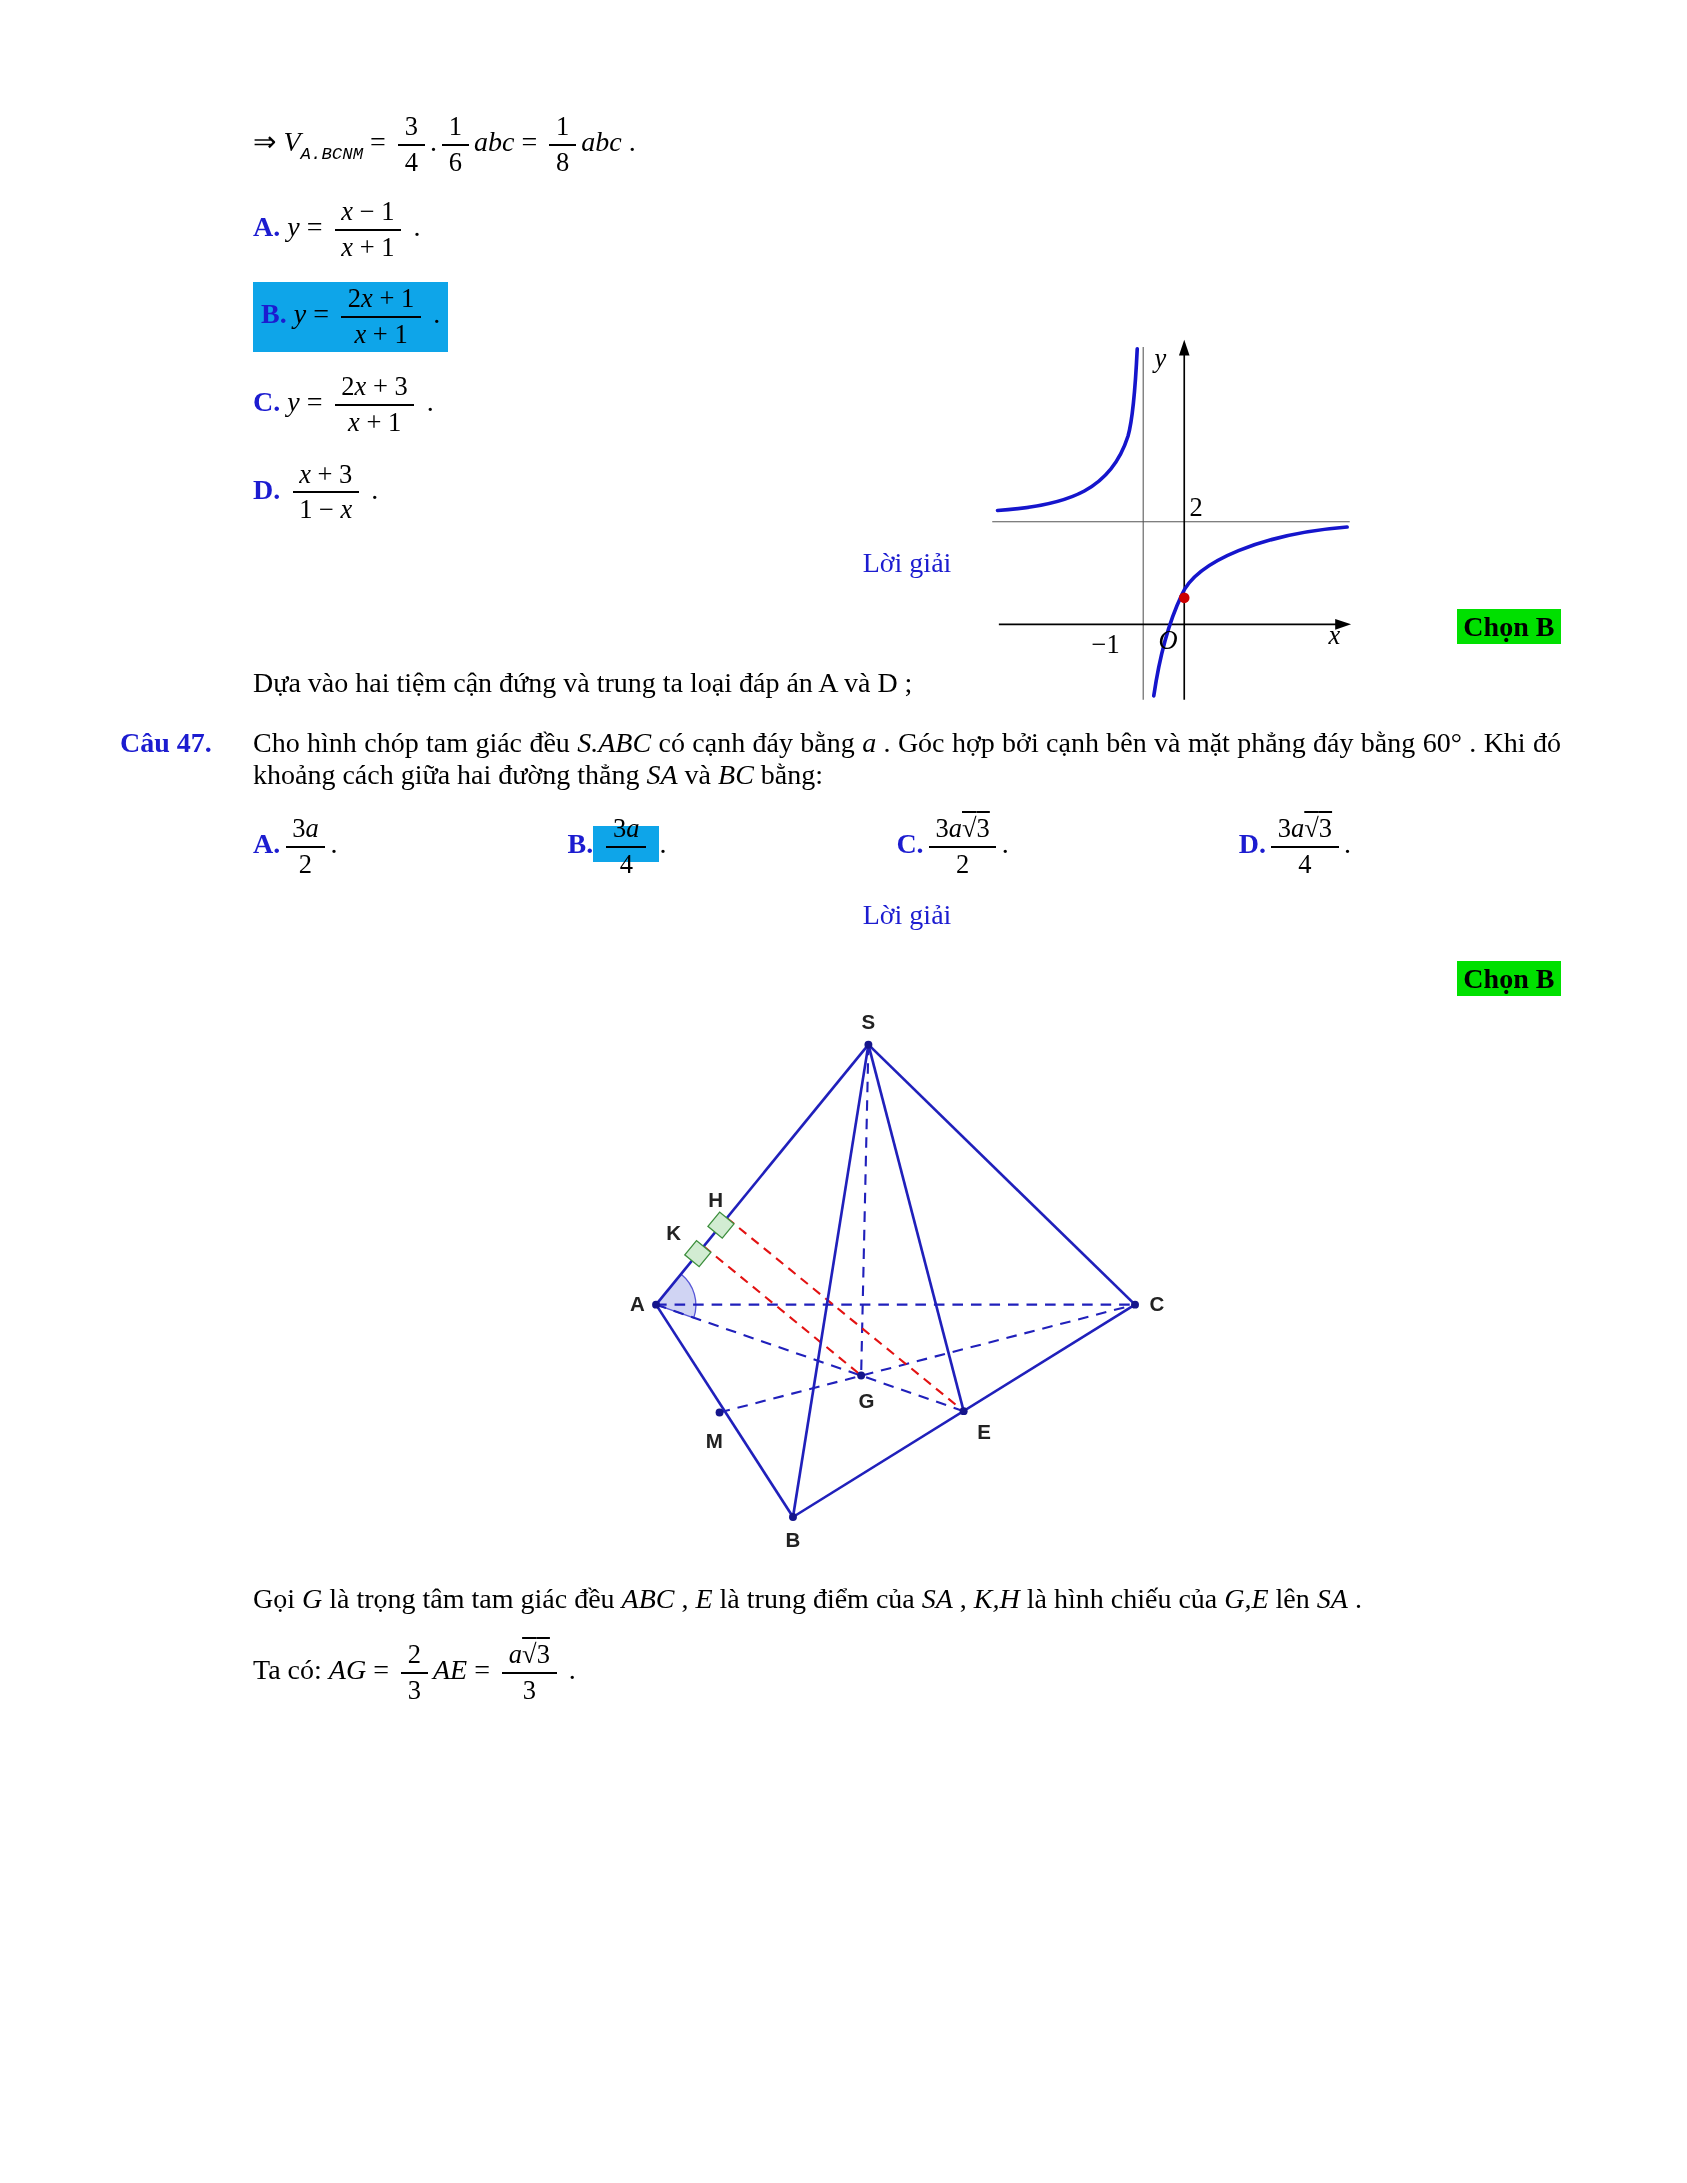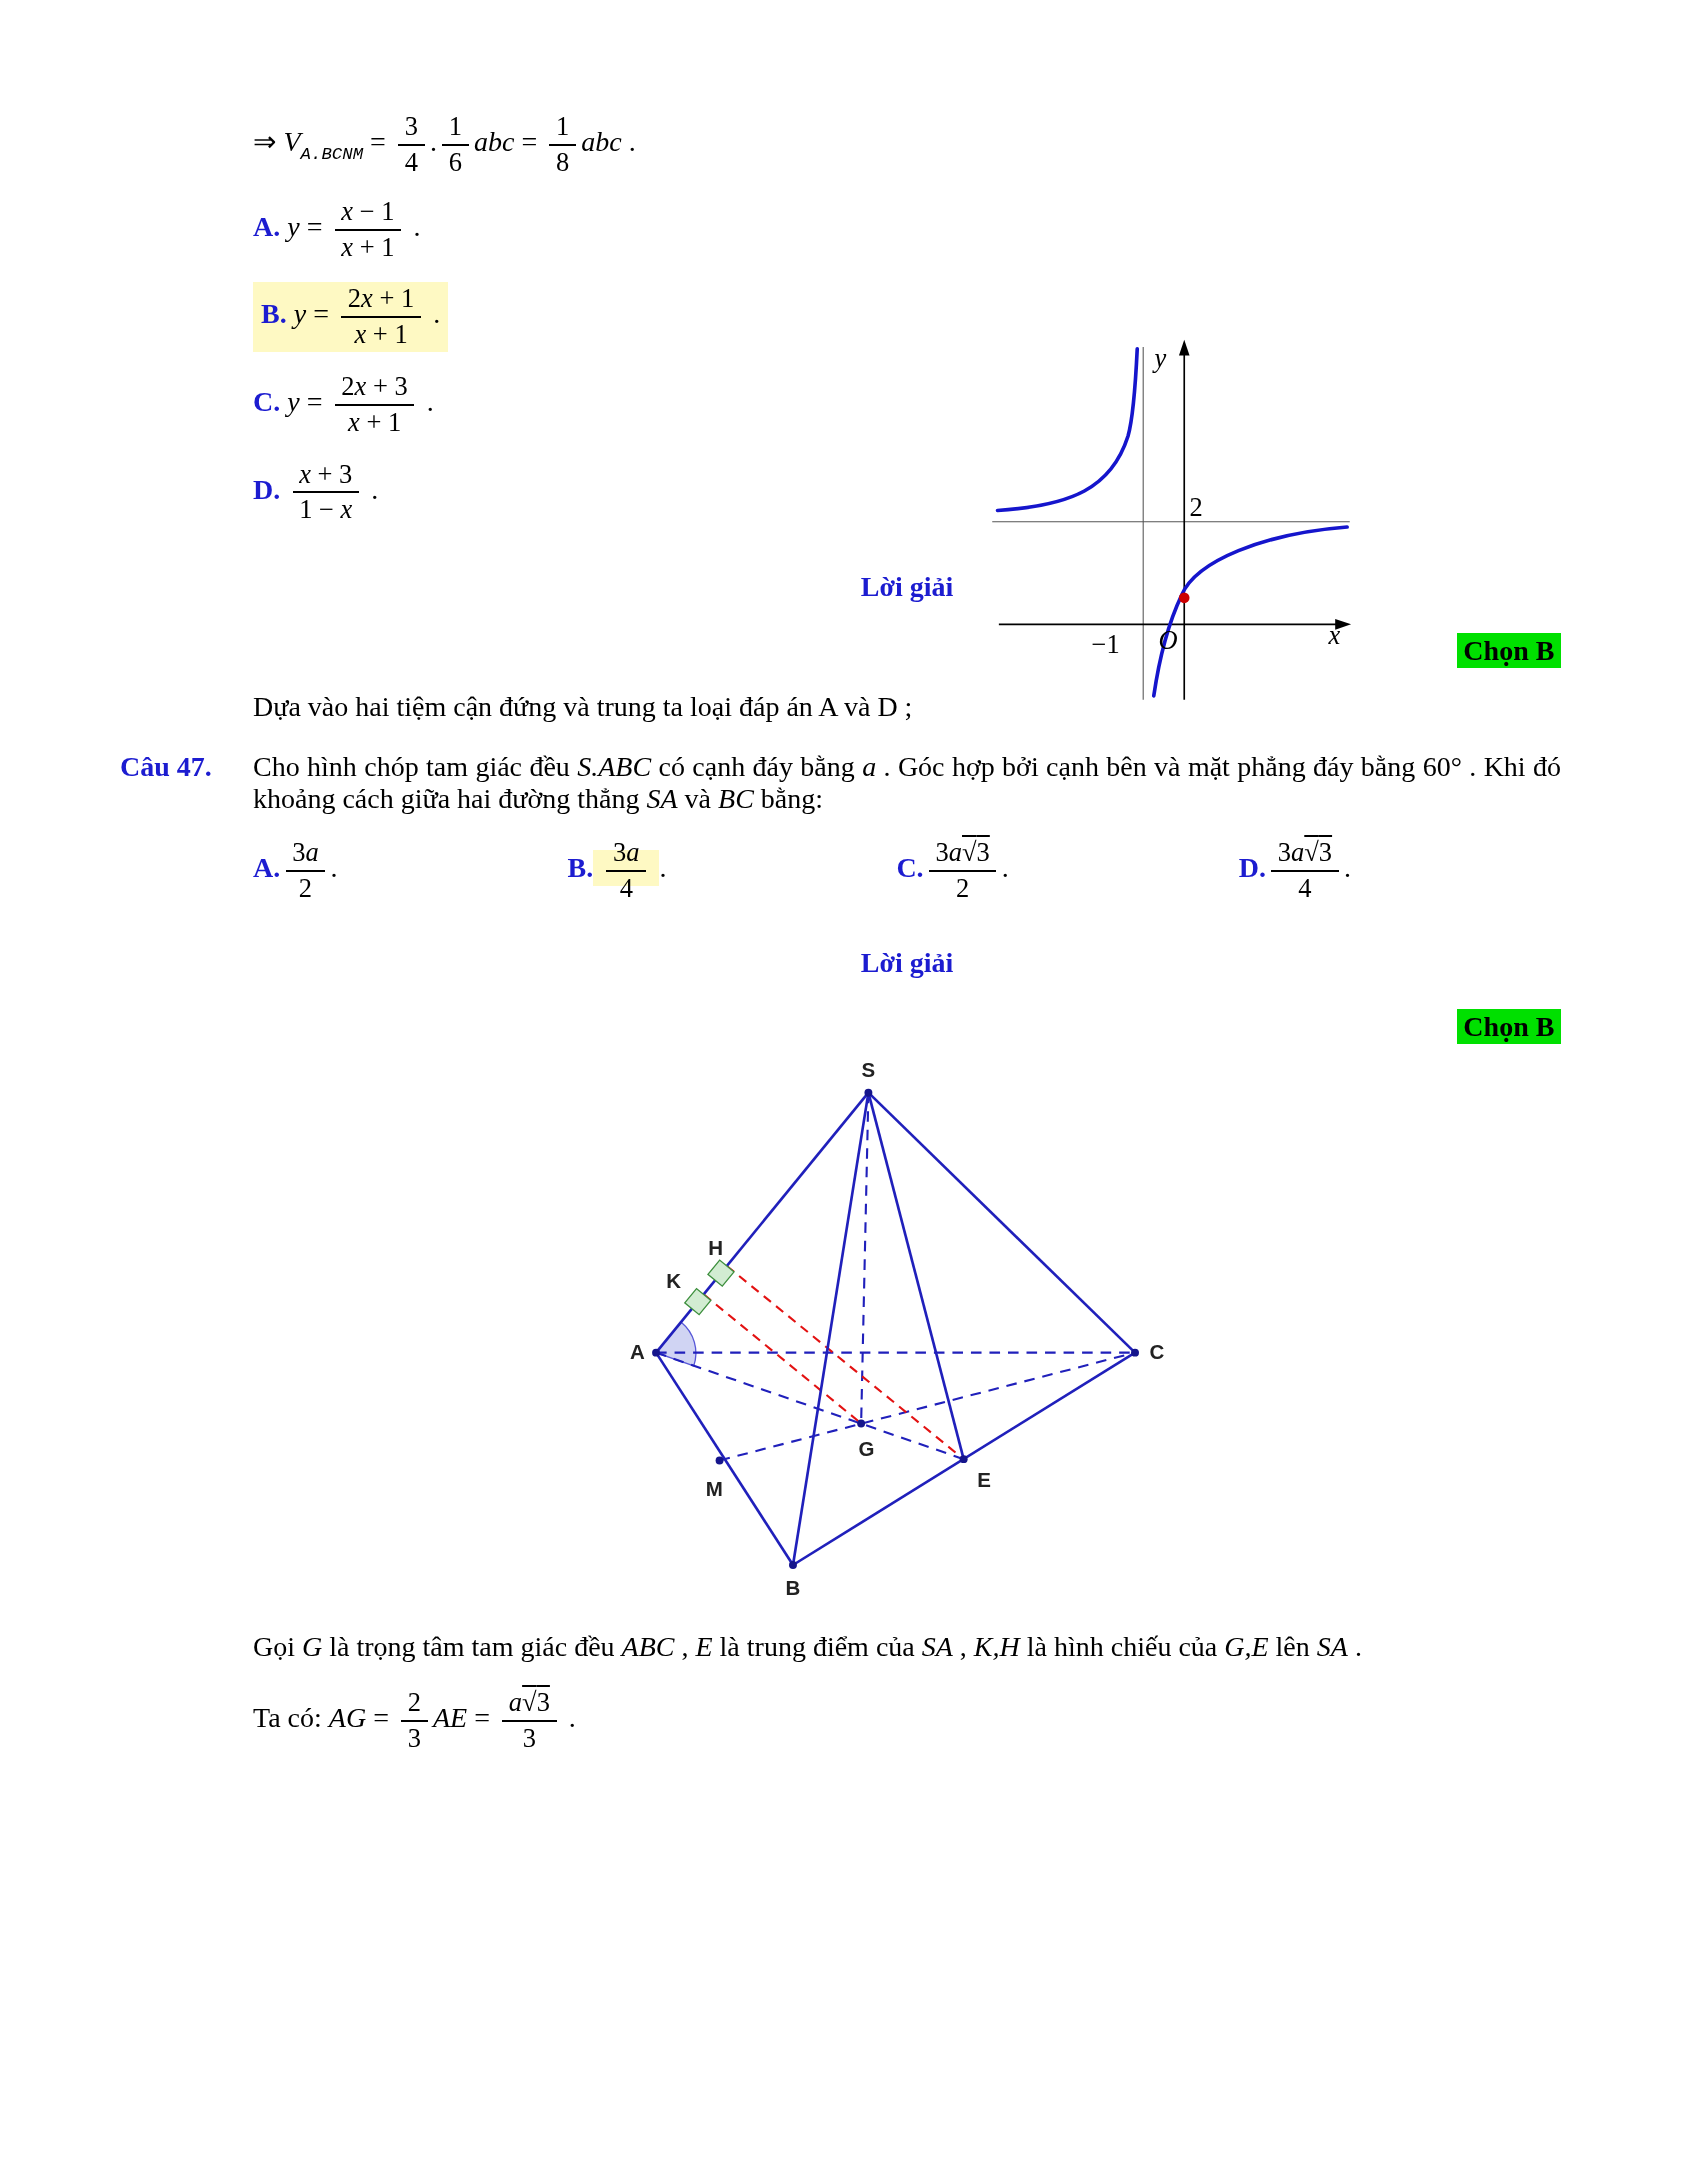--- a/index.html
+++ b/index.html
@@ -31,23 +31,23 @@
 
   .qrow { position:relative; margin:0 126px 0 253px; }
   .qlabel { position:absolute; left:-133px; top:0; color:#1c1cd0; font-weight:bold; white-space:nowrap; }
   .q46-row { margin-top:40px; }
   .q47-row { margin-top:28px; }
   .just { text-align:justify; }
 
   .opt-row { margin:17px 126px 0 253px; }
   .olet { color:#1c1cd0; font-weight:bold; }
   .optwrap { display:inline-block; padding:2.6px 6.6px 2.6px 0; }
-  .hl { background:#fef9c3; padding:2.6px 8px; }
-
-  .solheader { margin:44px 126px 0 253px; text-align:center; color:#1c1cd0; font-weight:bold; }
+  .hl { background:#0ea5e9; padding:2.6px 8px; }
+
+  .solheader { margin:20px 126px 0 253px; text-align:center; color:#1c1cd0; font-weight:normal; }
   .choice-line { margin:30px 126px 0 253px;text-align:right; }
   .choice-hl { display:inline-block; background:#00e000; color:#000; font-weight:bold; padding:1.3px 6.6px; }
 
   .body-line { margin:23px 126px 0 253px; }
 
   .opts47 { display:flex; justify-content:space-between; align-items:center;
             width:1098px; margin:23px 0 0 253px; }
   .opt47 { display:inline-block; }
 
   .graph { position:absolute; left:979px; top:225px; }

